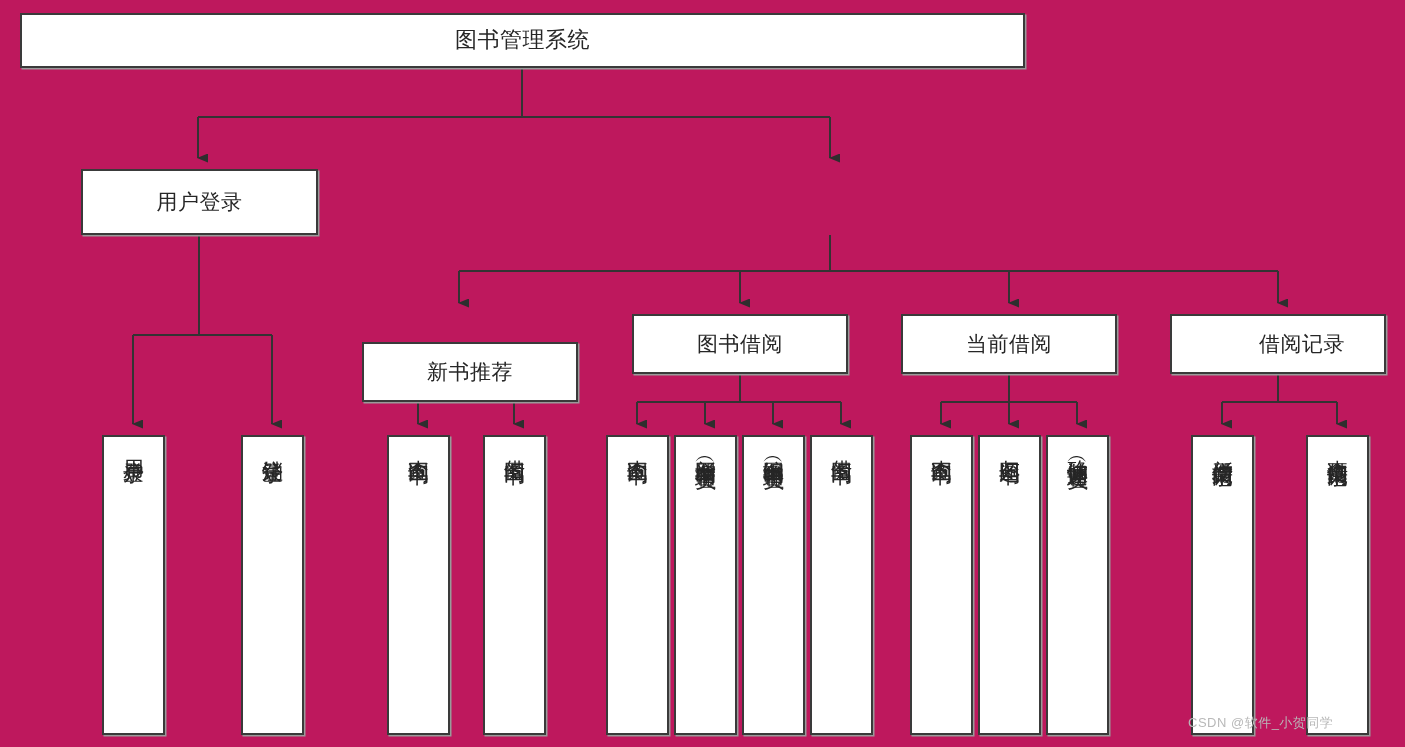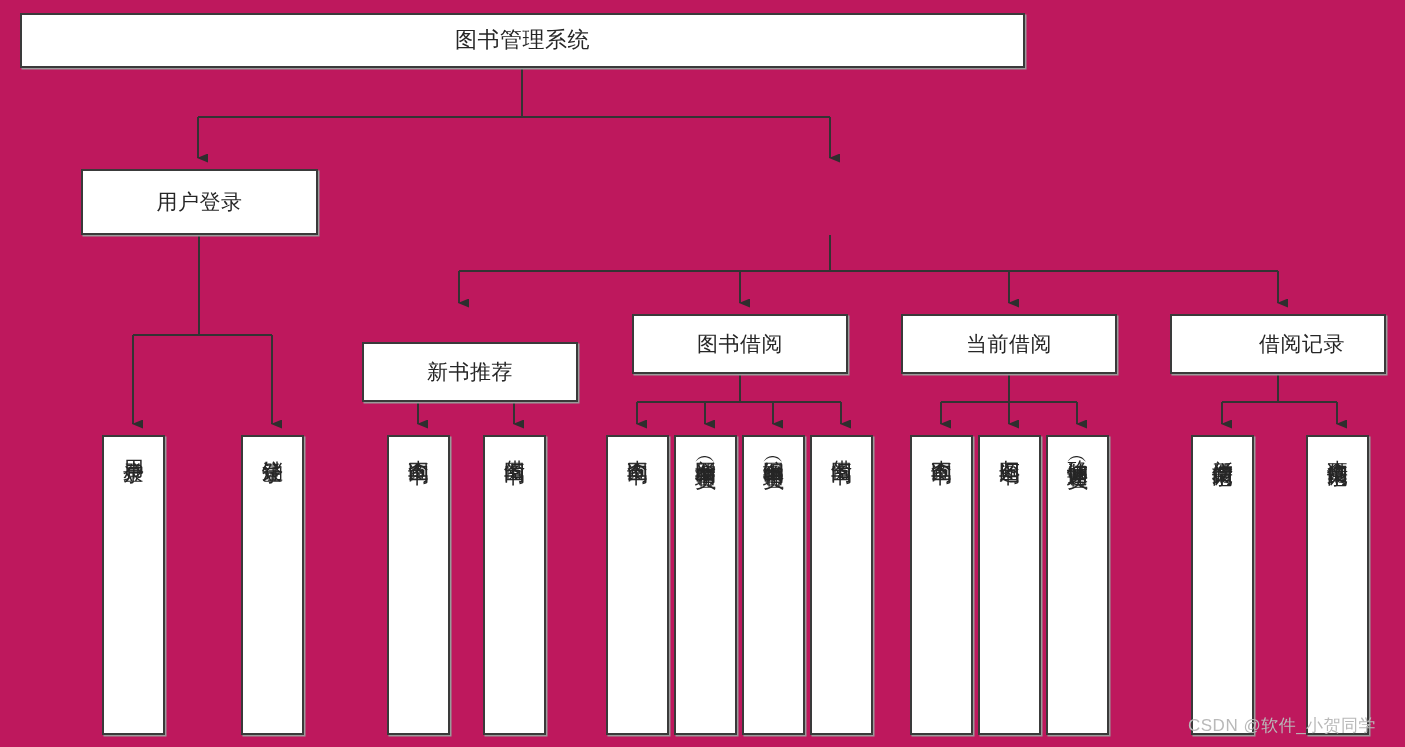--- a/index.html
+++ b/index.html
@@ -55,21 +55,21 @@
     writing-mode: vertical-rl;
     text-orientation: upright;
     font-size: 21px;
     line-height: 1.05;
     letter-spacing: 1.5px;
     white-space: normal;
   }
   .watermark {
     position: absolute;
     color: #b9b9b9;
-    font-size: 17px;
+    font-size: 13px;
     letter-spacing: 0.5px;
     white-space: nowrap;
     pointer-events: none;
   }
 </style>
 </head>
 <body>
 
 <div id="diagram-root">
 

